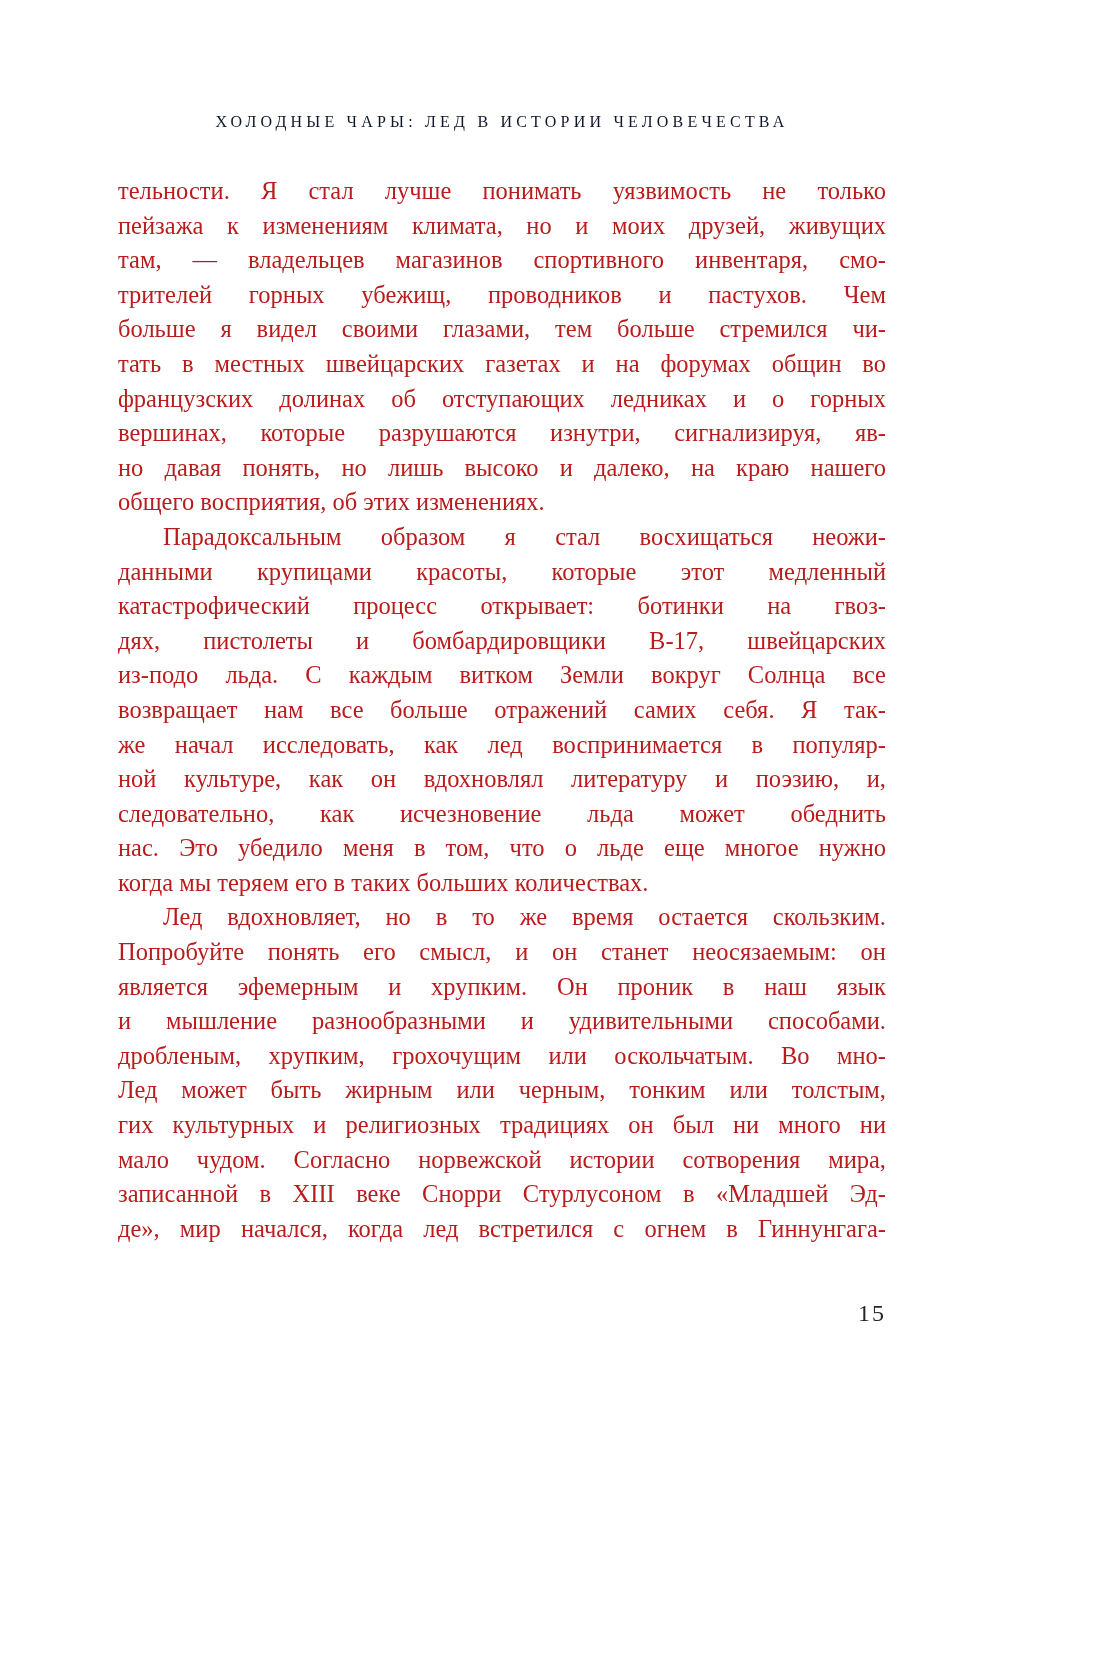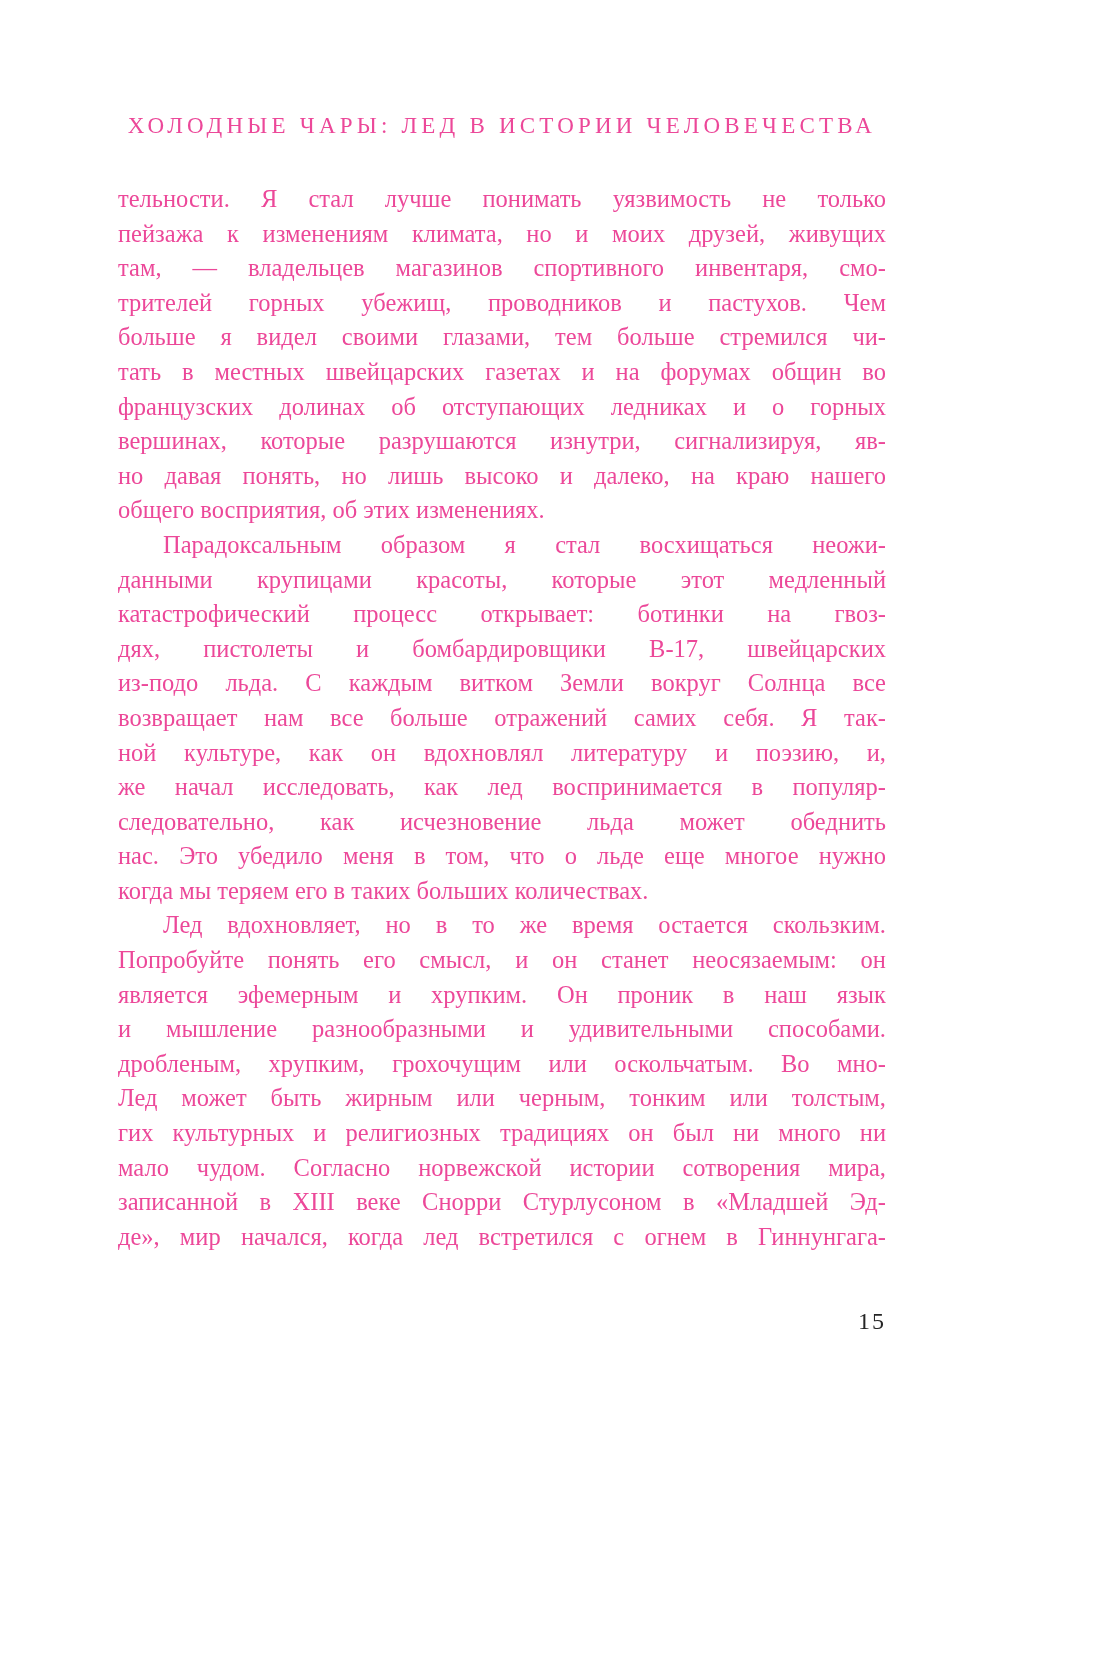--- a/index.html
+++ b/index.html
@@ -18,37 +18,37 @@
   .page {
     position: absolute;
     left: 118px;
     top: 0;
     width: 768px;
     height: 1669px;
   }
   .running-head {
     margin-top: 113px;
     text-align: center;
-    font-size: 23px;
+    font-size: 16px;
     letter-spacing: 4.2px;
-    color: #ec4899;
+    color: #0f172a;
     white-space: nowrap;
   }
   .text-block {
     margin-top: 43px;
   }
   .paragraph {
     margin: 0;
   }
   .line {
     font-size: 24.5px;
     line-height: 34.6px;
     white-space: normal;
     text-align: left;
-    color: #ec4899;
+    color: #b91c1c;
   }
   .line.fill {
     text-align: justify;
     text-align-last: justify;
     -moz-text-align-last: justify;
   }
   .line.indent {
     padding-left: 45px;
   }
   .page-number {
@@ -78,22 +78,22 @@
         <div class="line fill">но давая понять, но лишь высоко и далеко, на краю нашего</div>
         <div class="line">общего восприятия, об этих изменениях.</div>
       </div>
       <div class="paragraph">
         <div class="line fill indent">Парадоксальным образом я стал восхищаться неожи-</div>
         <div class="line fill">данными крупицами красоты, которые этот медленный</div>
         <div class="line fill">катастрофический процесс открывает: ботинки на гвоз-</div>
         <div class="line fill">дях, пистолеты и бомбардировщики B-17, швейцарских</div>
         <div class="line fill">из-подо льда. С каждым витком Земли вокруг Солнца все</div>
         <div class="line fill">возвращает нам все больше отражений самих себя. Я так-</div>
+        <div class="line fill">же начал исследовать, как лед воспринимается в популяр-</div>
         <div class="line fill">ной культуре, как он вдохновлял литературу и поэзию, и,</div>
-        <div class="line fill">же начал исследовать, как лед воспринимается в популяр-</div>
         <div class="line fill">следовательно, как исчезновение льда может обеднить</div>
         <div class="line fill">нас. Это убедило меня в том, что о льде еще многое нужно</div>
         <div class="line">когда мы теряем его в таких больших количествах.</div>
       </div>
       <div class="paragraph">
         <div class="line fill indent">Лед вдохновляет, но в то же время остается скользким.</div>
         <div class="line fill">Попробуйте понять его смысл, и он станет неосязаемым: он</div>
         <div class="line fill">является эфемерным и хрупким. Он проник в наш язык</div>
         <div class="line fill">и мышление разнообразными и удивительными способами.</div>
         <div class="line fill">дробленым, хрупким, грохочущим или оскольчатым. Во мно-</div>

